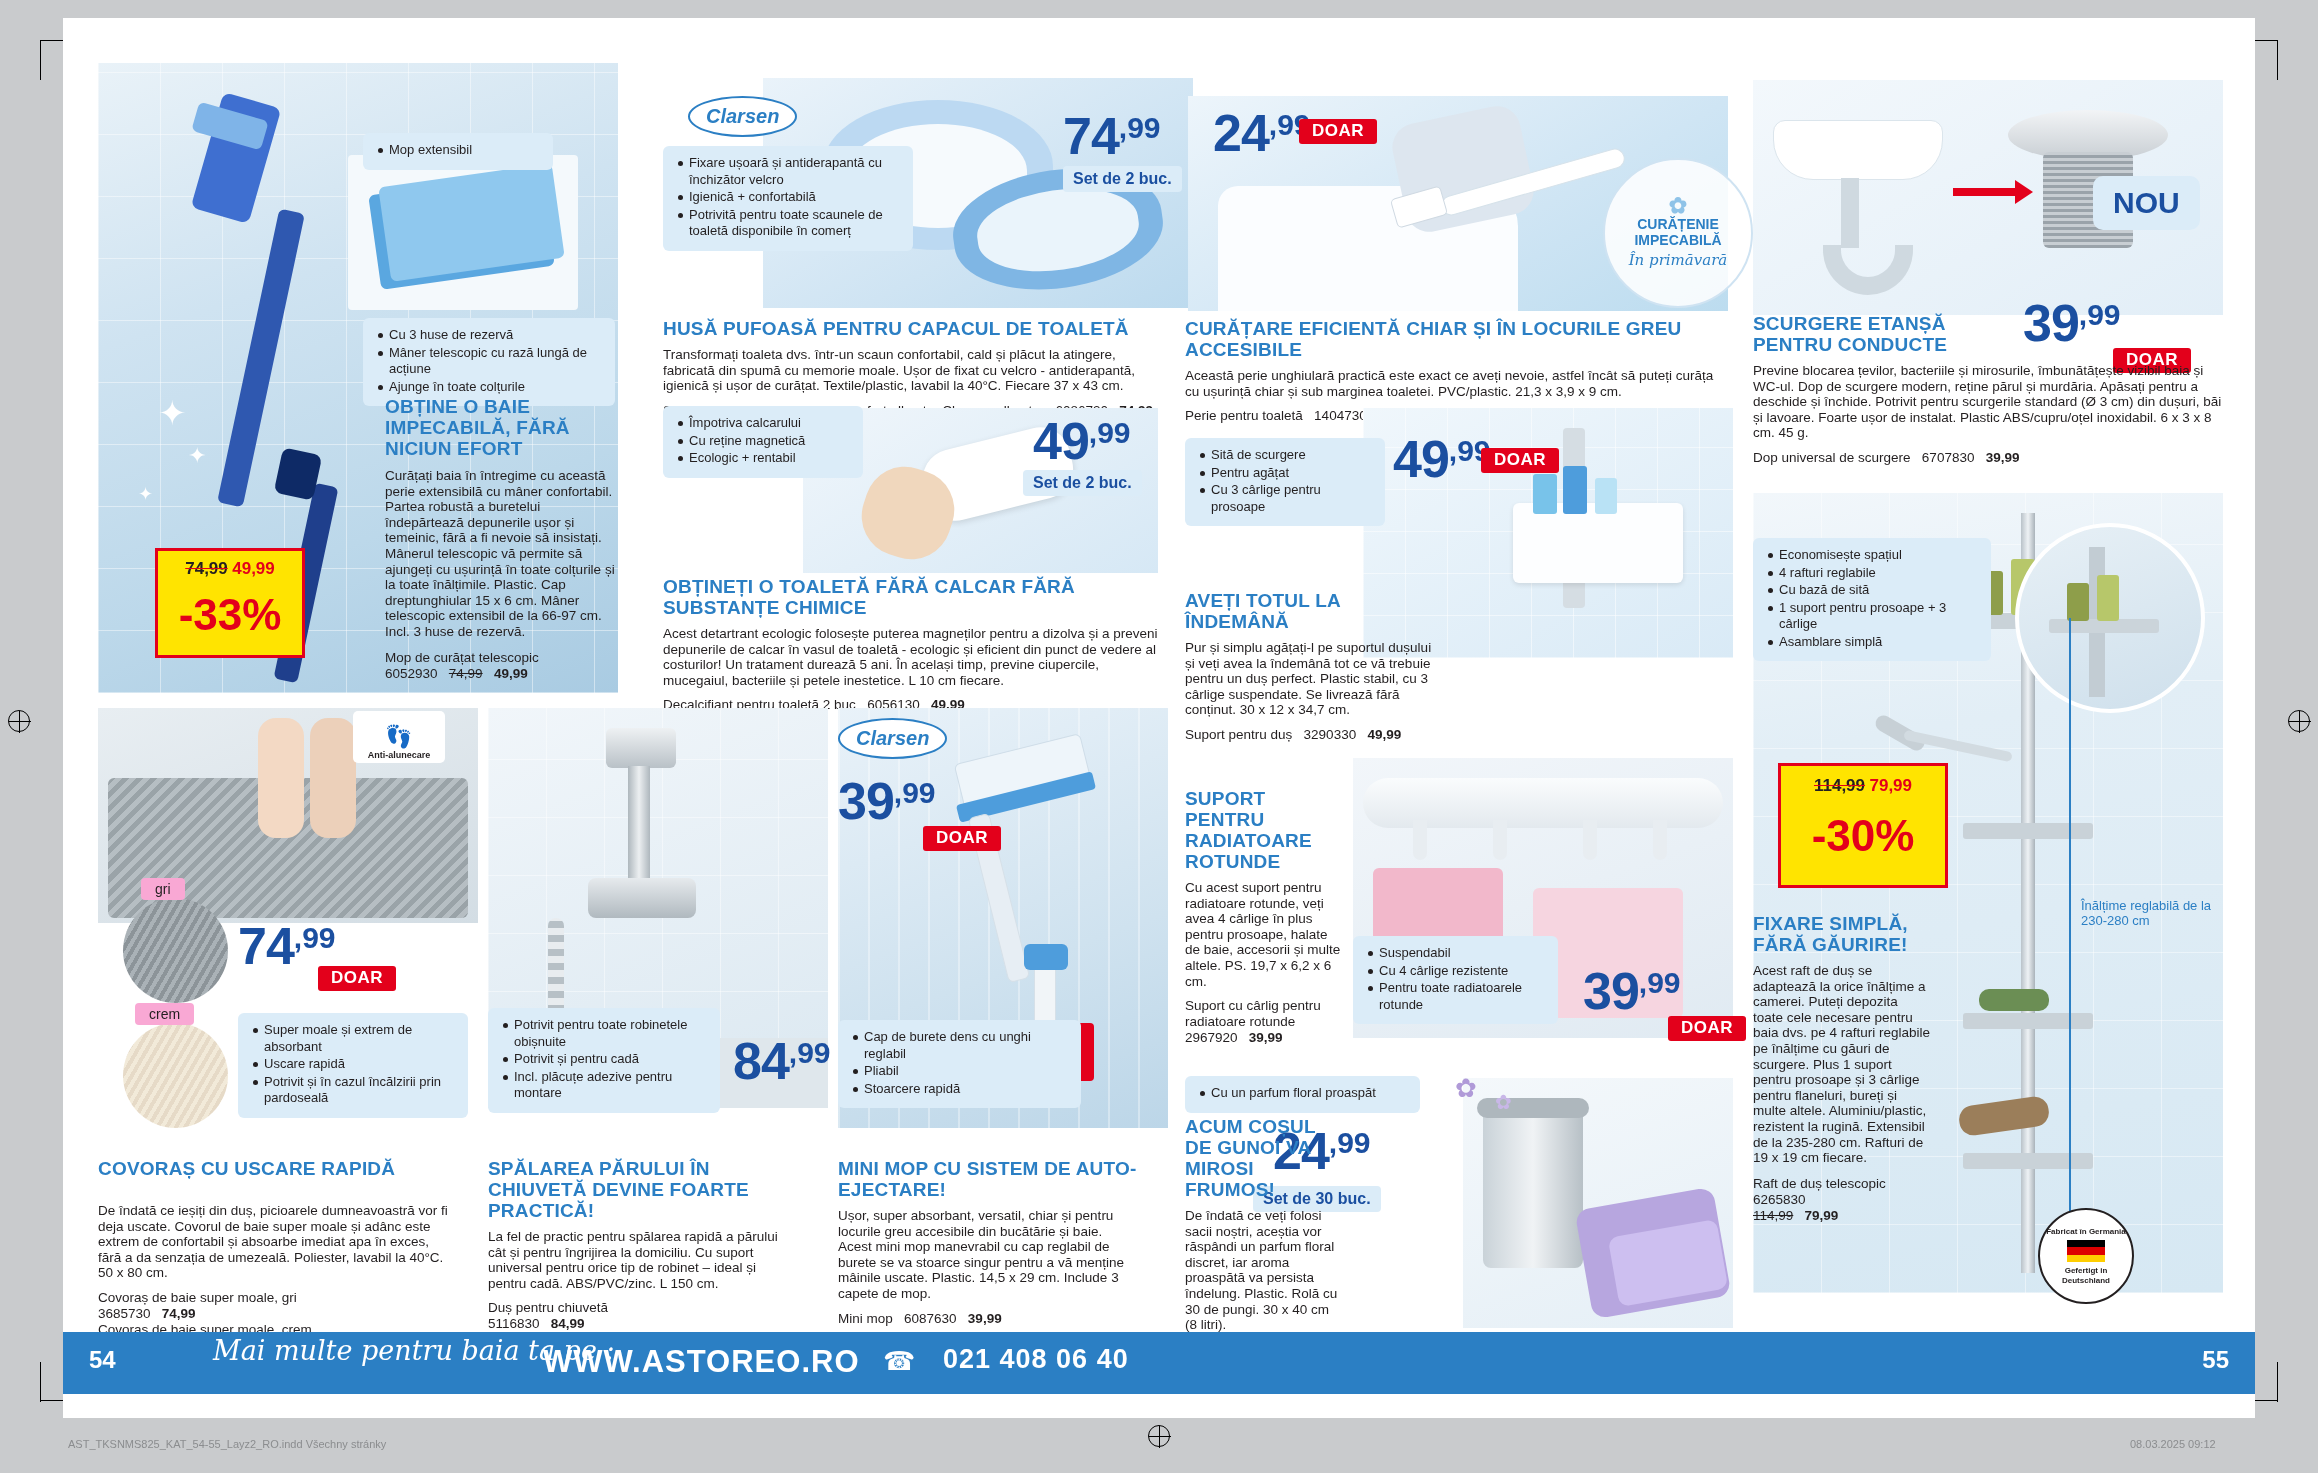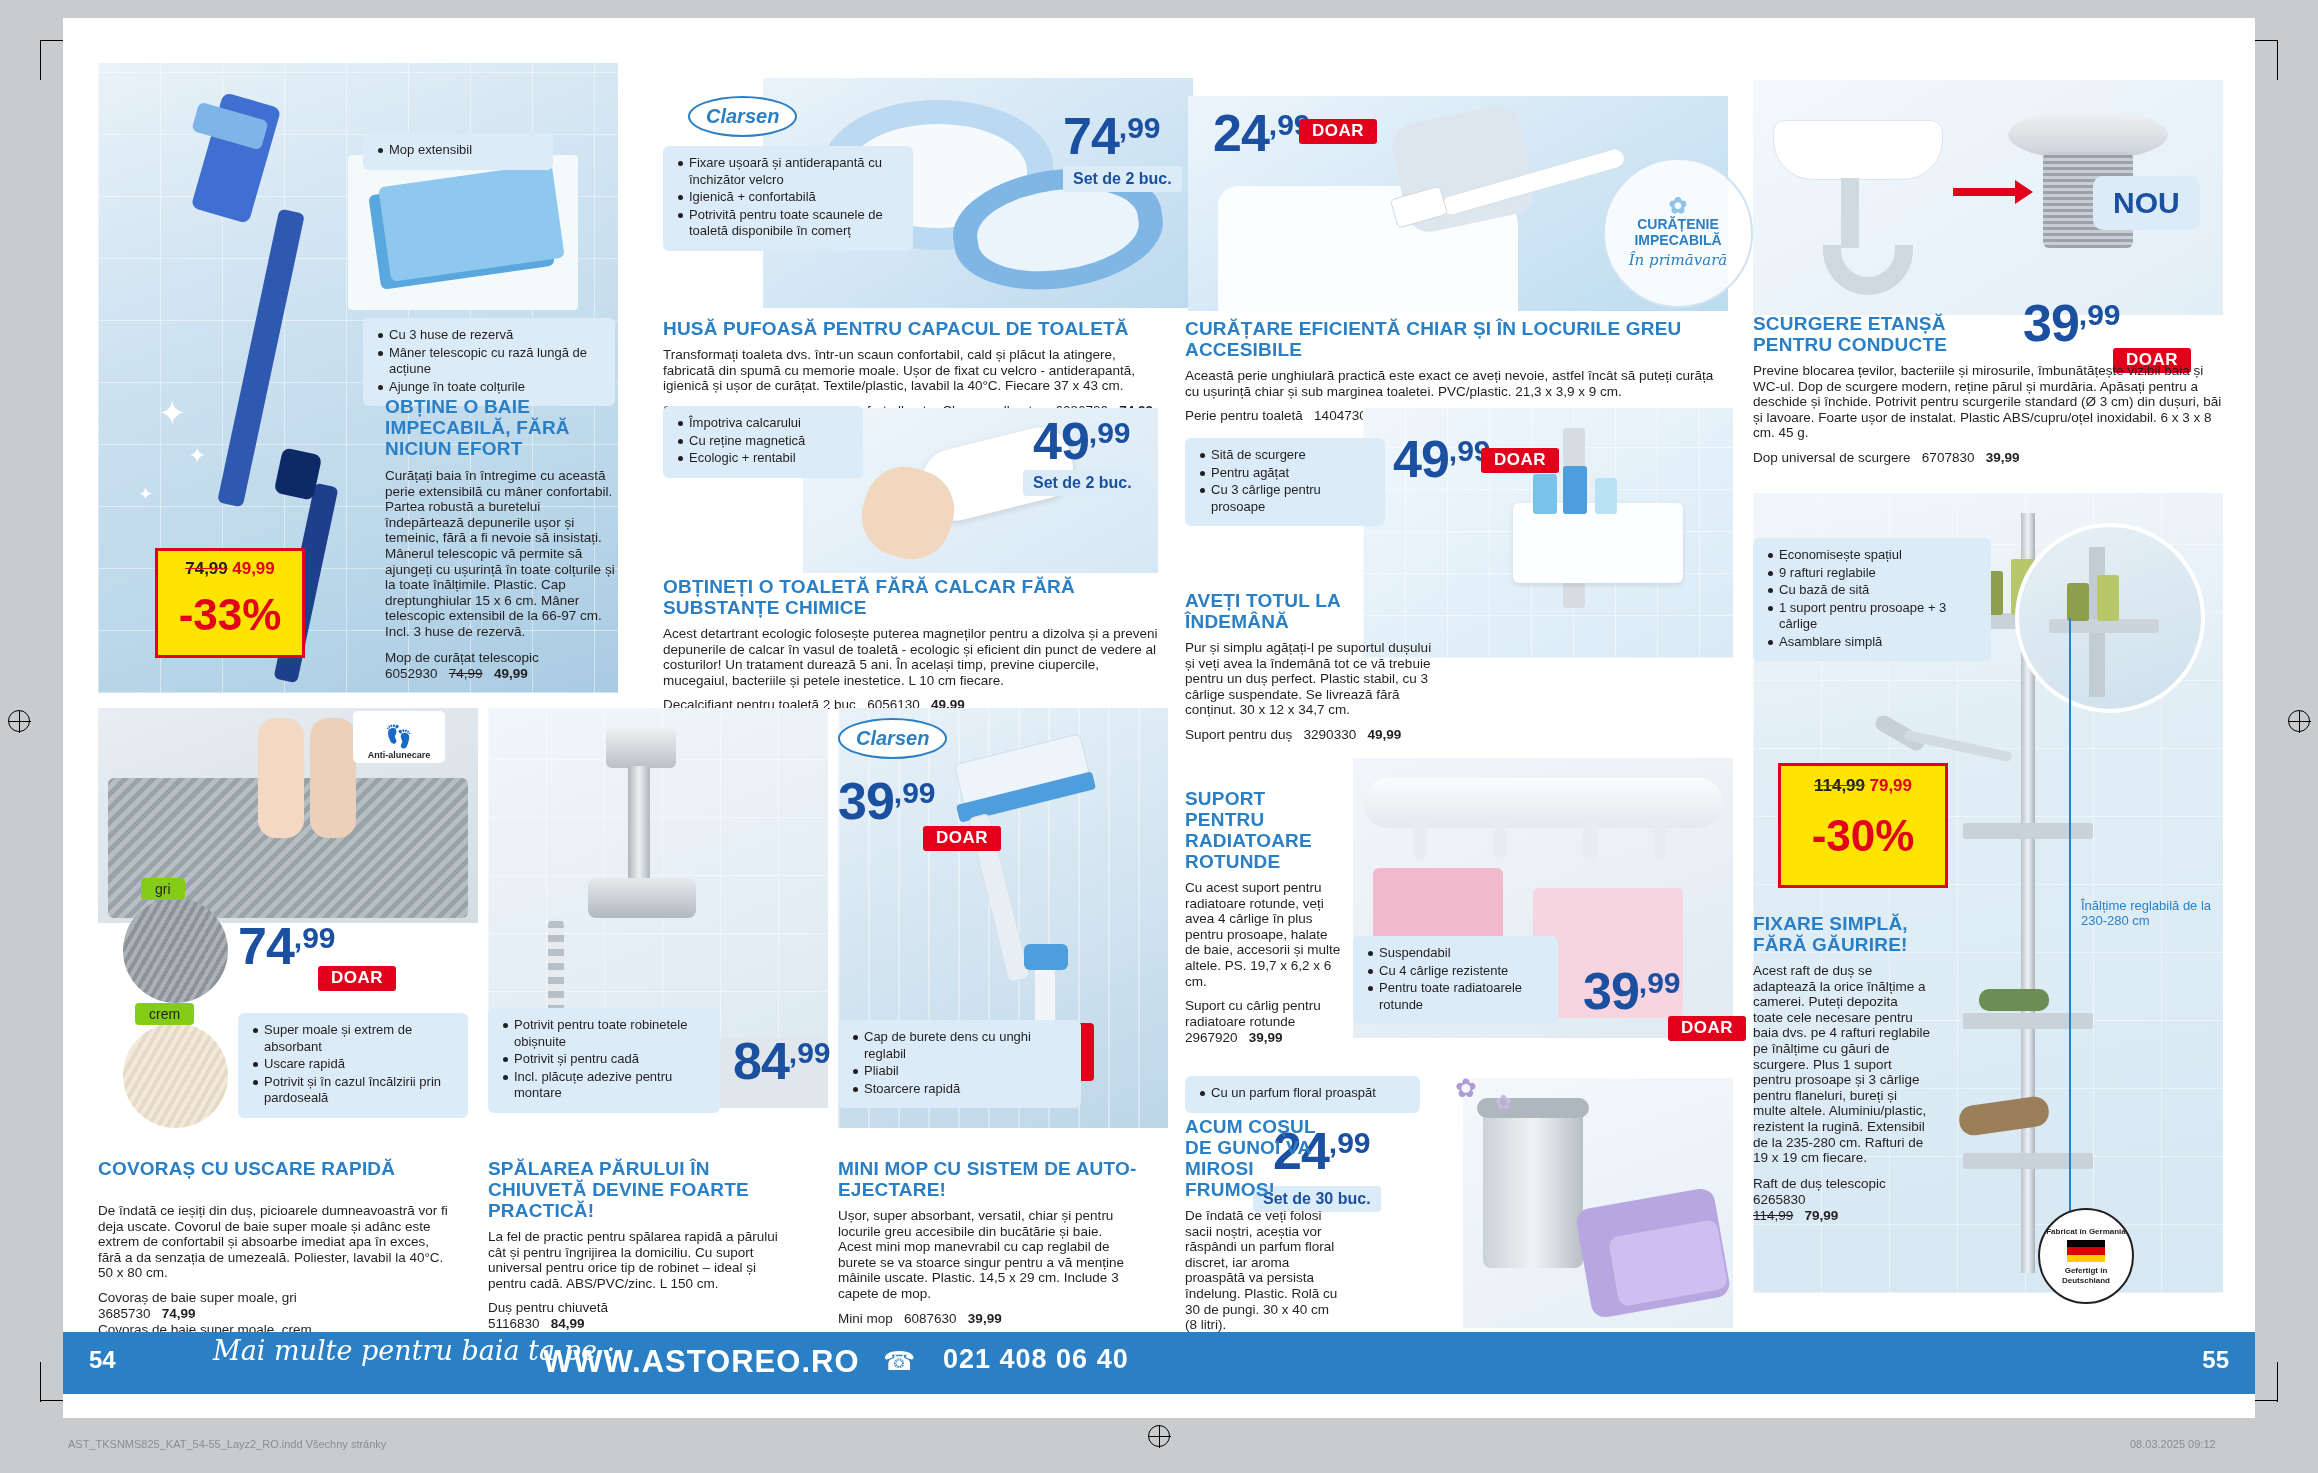--- a/index.html
+++ b/index.html
@@ -116,21 +116,21 @@
 
   .antislip {
     position:absolute; width:92px; height:52px; background:#fff; border-radius:5px;
     font-size:9px; font-weight:bold; text-align:center; color:#231f20;
     display:flex; flex-direction:column; align-items:center; justify-content:flex-end;
     padding-bottom:3px;
   }
 
   .swatch { position:absolute; border-radius:50%; }
   .swatchlbl {
-    position:absolute; background:#84cc16; color:#231f20; font-size:14px;
+    position:absolute; background:#f9a8d4; color:#231f20; font-size:14px;
     padding:3px 14px; border-radius:4px;
   }
 
   .curatenie {
     position:absolute; width:150px; height:150px; border-radius:50%;
     background:rgba(255,255,255,.86); border:2px solid #cfe3f2;
     text-align:center; color:#2b7fc4; font-weight:bold; font-size:14px;
     display:flex; flex-direction:column; align-items:center; justify-content:center;
     line-height:16px;
   }
@@ -429,21 +429,21 @@
        background:linear-gradient(160deg,#e7f0f6,#cfe0ec);">
     <div style="position:absolute; left:70px; top:20px; width:16px; height:150px; background:#c2ccd3;"></div>
     <div style="position:absolute; left:30px; top:92px; width:110px; height:14px; background:#cbd4da; border-radius:3px;"></div>
     <div style="position:absolute; left:48px; top:56px; width:22px; height:38px; background:#8e9e4a; border-radius:3px;"></div>
     <div style="position:absolute; left:78px; top:48px; width:22px; height:46px; background:#b7c76a; border-radius:3px;"></div>
   </div>
 
   <div class="bulletbox" style="position:absolute; left:1690px; top:520px; width:238px;">
     <ul>
       <li>Economisește spațiul</li>
-      <li>9 rafturi reglabile</li>
+      <li>4 rafturi reglabile</li>
       <li>Cu bază de sită</li>
       <li>1 suport pentru prosoape + 3 cârlige</li>
       <li>Asamblare simplă</li>
     </ul>
   </div>
 
   <div class="discount" style="left:1715px; top:745px; width:170px; height:125px; padding-top:10px;">
     <div>
       <span class="old strike">114,99</span>
       <span class="old" style="color:#e3001b">79,99</span>

